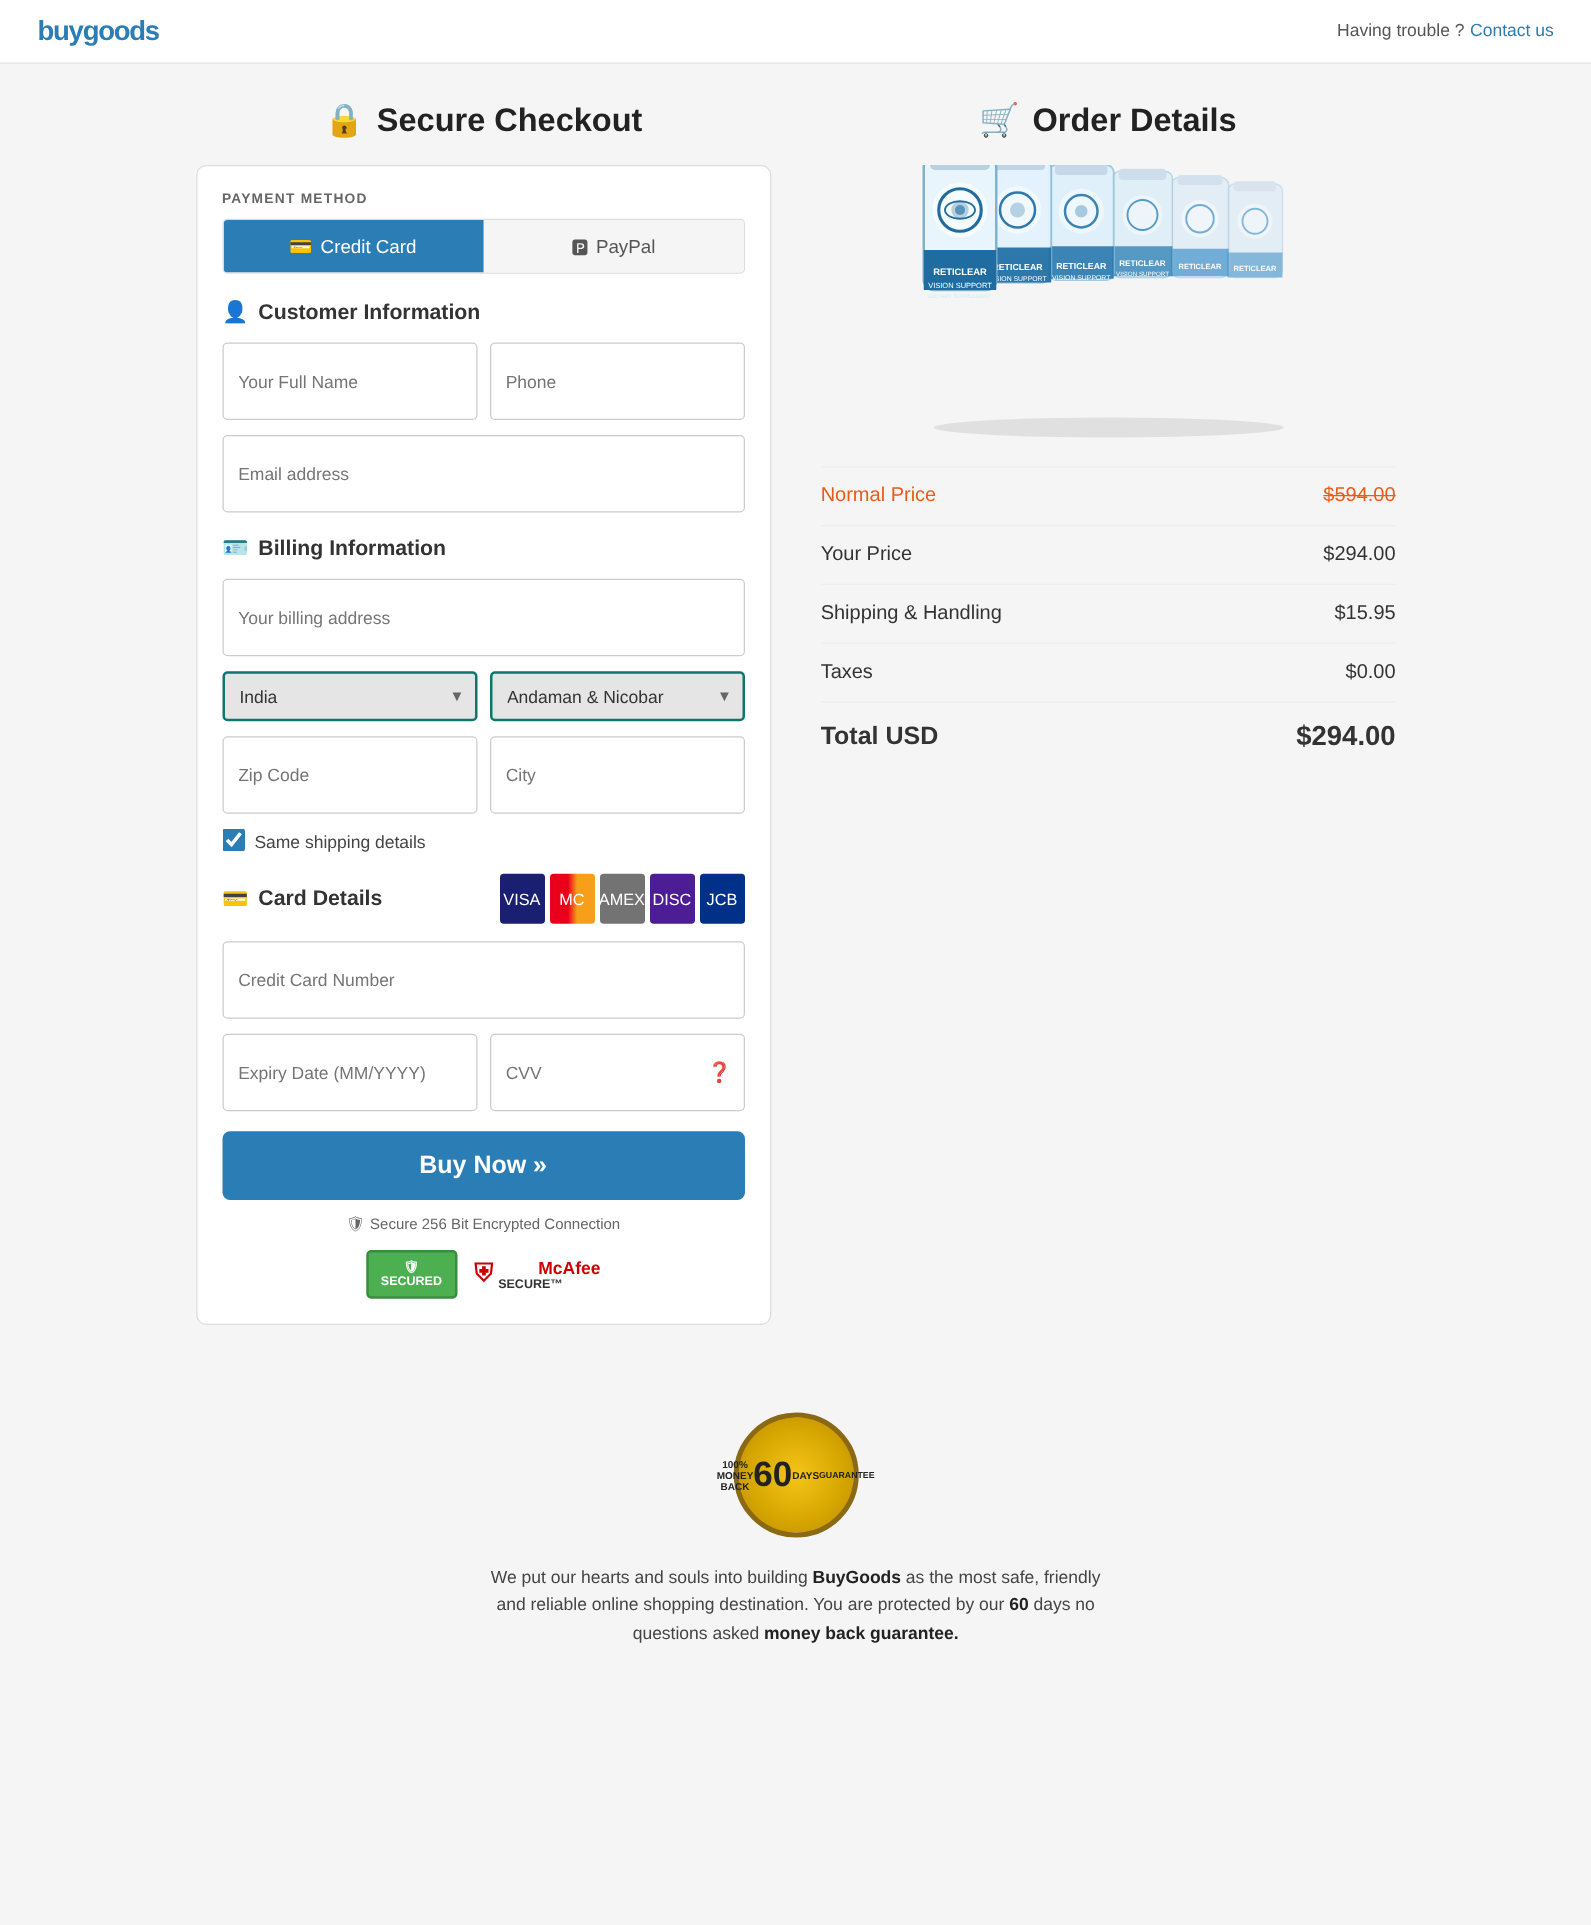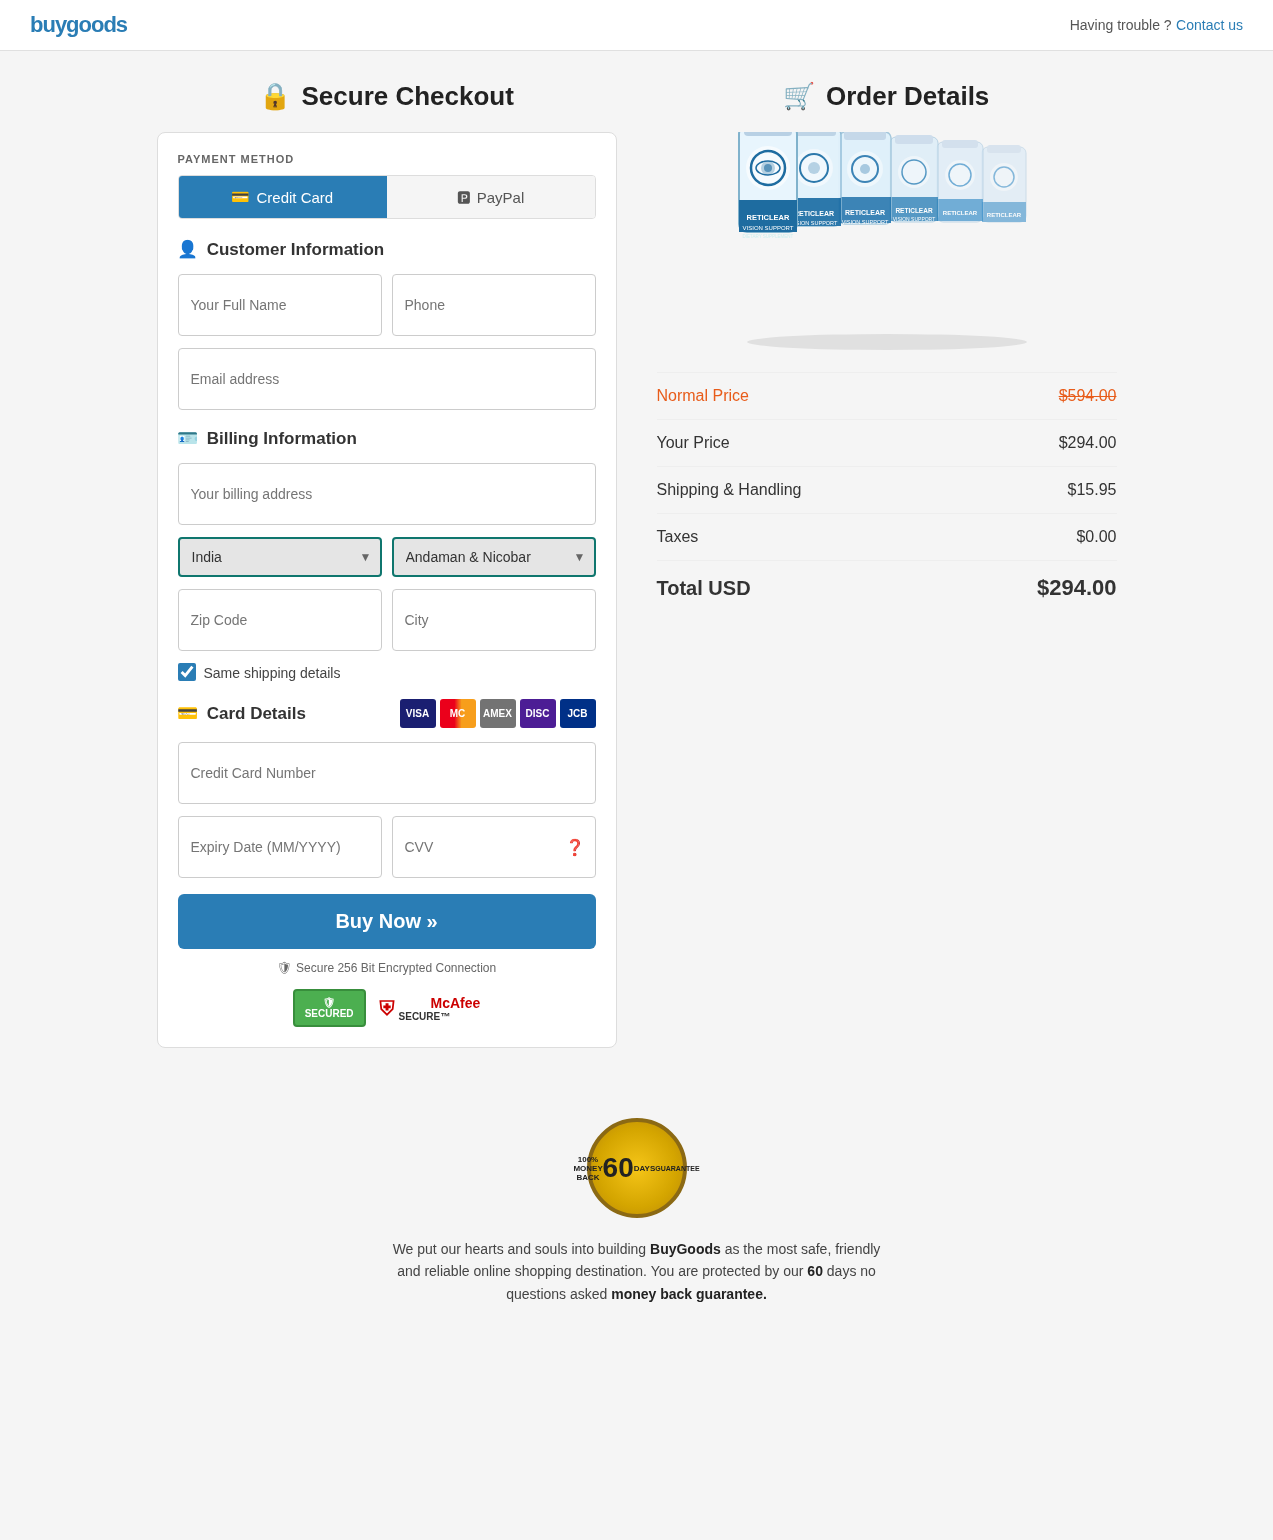--- a/index.html
+++ b/index.html
@@ -154,27 +154,27 @@
 
     .card-details-header {
       display: flex;
       align-items: center;
       justify-content: space-between;
       margin-bottom: 14px;
     }
     .card-icons { display: flex; gap: 4px; align-items: center; }
     .card-icon {
       width: 36px;
-      height: 29px;
+      height: 40px;
       border-radius: 3px;
       display: flex;
       align-items: center;
       justify-content: center;
-      font-size: 10px;
-      font-weight: bold;
+      font-size: 13px;
+      font-weight: normal;
       color: #fff;
     }
     .card-visa { background: #1a1f71; }
     .card-mc { background: linear-gradient(90deg, #eb001b 40%, #f79e1b 60%); }
     .card-amex { background: #737373; }
     .card-discover { background: #4c1d95; text-align: center; }
     .card-jcb { background: #003087; }
 
     .cvv-row { display: flex; gap: 10px; margin-bottom: 16px; }
     .cvv-wrapper { position: relative; flex: 1; }

